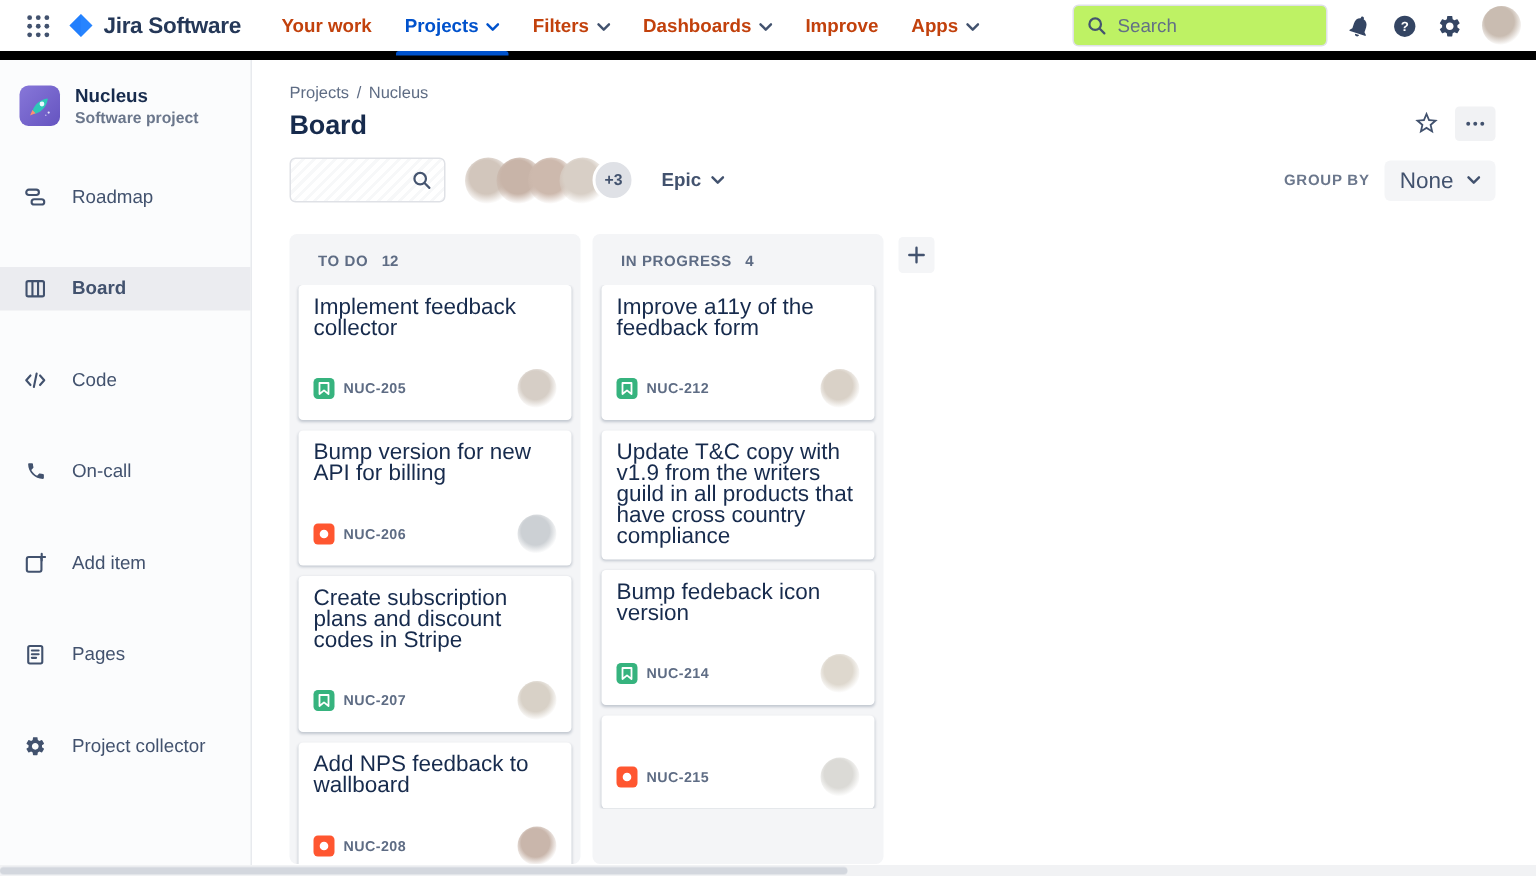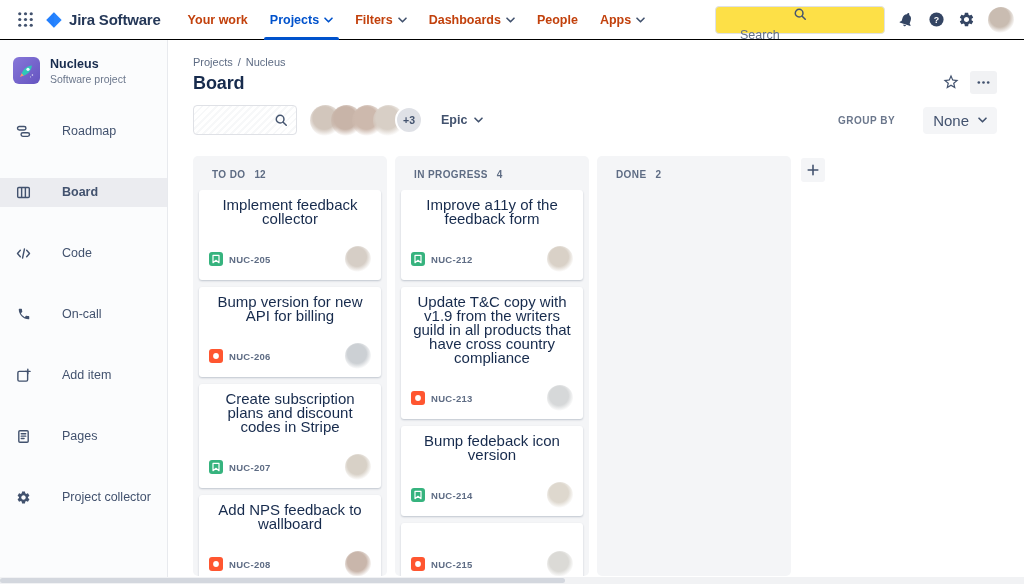--- a/index.html
+++ b/index.html
@@ -6,51 +6,51 @@
   html, body {
     width: 1024px; height: 584px; overflow: hidden;
     background: #fff; color: #172B4D;
     font-family: "Liberation Sans", "DejaVu Sans", sans-serif;
   }
   svg { display: block; }
 
   
   .topnav {
     height: 40px; display: flex; align-items: center;
-    padding: 0 10px 0 12px; border-bottom: 1px solid #000000;
+    padding: 0 10px 0 12px; border-bottom: 6px solid #000000;
     background: #fff;
   }
   .appswitcher { width: 26px; height: 26px; display: flex; align-items: center; justify-content: center; color: #42526E; border-radius: 3px; cursor: pointer; }
   .logo { display: flex; align-items: center; gap: 5px; margin: 0 8px 0 6px; cursor: pointer; }
   .logo-text { font-size: 15px; font-weight: 700; color: #253858; letter-spacing: -0.2px; white-space: nowrap; }
   .topnav-menu { display: flex; height: 40px; margin-left: 8px; }
   .nav-item { display: flex; align-items: center; gap: 5px; padding: 0 11px; font-size: 12.5px; font-weight: 600; color: #c2410c; position: relative; cursor: pointer; white-space: nowrap; }
   .nav-item .nav-chevron { color: #42526E; margin-top: 1px; }
   .nav-item.active { color: #0052CC; }
   .nav-item.active .nav-chevron { color: #0052CC; }
   .nav-item.active::after { content: ""; position: absolute; left: 5px; right: 5px; bottom: 0; height: 3px; background: #0052CC; border-radius: 2px 2px 0 0; }
   .topnav-right { margin-left: auto; display: flex; align-items: center; gap: 13px; }
-  .top-search { display: flex; align-items: center; gap: 7px; width: 170px; height: 28px; border: 1.5px solid #DFE1E6; border-radius: 4px; padding: 0 24px; color: #44546F; background: #fde047; flex-direction: column; }
+  .top-search { display: flex; align-items: center; gap: 7px; width: 170px; height: 28px; border: 1.5px solid #DFE1E6; border-radius: 4px; padding: 0 8px; color: #44546F; background: #bef264; }
   .top-search input { border: 0; outline: 0; width: 100%; font-size: 12.5px; color: #42526E; background: transparent; font-family: inherit; }
   .top-search input::placeholder { color: #626F86; }
   .icon-btn { color: #344563; display: flex; cursor: pointer; }
   .avatar-top { width: 26px; height: 26px; border-radius: 50%; cursor: pointer;
     background: radial-gradient(circle at 45% 40%, #c9bcb1 46%, rgba(201,188,177,0) 74%); }
 
   
   .shell { display: flex; height: 544px; }
 
   
   .sidebar { width: 168px; flex-shrink: 0; background: #FBFCFD; border-right: 1px solid #E8EAEE; padding-top: 17px; }
   .project-card { display: flex; align-items: center; gap: 10px; padding: 0 8px 0 13px; margin-bottom: 17px; }
   .project-avatar { width: 27px; height: 27px; border-radius: 6px; flex-shrink: 0;
     background: linear-gradient(135deg, #8777D9, #6554C0); display: flex; align-items: center; justify-content: center; }
   .project-name { font-size: 12.5px; font-weight: 700; color: #172B4D; line-height: 1.25; }
-  .project-type { font-size: 10.5px; color: #6B778C; }
-  .side-item { display: flex; align-items: center; gap: 30px; height: 29px; padding: 0 8px 0 15px; font-size: 12.5px; font-weight: 500; color: #42526E; cursor: pointer; margin-top: 32px; }
+  .project-type { font-size: 10.5px; color: #6B778C; font-weight: bold; }
+  .side-item { display: flex; align-items: center; gap: 16px; height: 29px; padding: 0 8px 0 15px; font-size: 12.5px; font-weight: 500; color: #42526E; cursor: pointer; margin-top: 32px; }
   .side-item.active { background: #EBECF0; font-weight: 600; }
   .side-icon { width: 17px; display: flex; justify-content: center; color: #42526E; flex-shrink: 0; }
 
   
   .main { flex: 1; padding: 16px 27px 0 25px; overflow: hidden; }
   .breadcrumb { font-size: 11px; color: #5E6C84; display: flex; gap: 5px; font-weight: 500; }
   .breadcrumb .crumb { cursor: pointer; }
   .page-header { display: flex; align-items: flex-end; justify-content: space-between; }
   .page-title { font-size: 18px; font-weight: 700; color: #172B4D; margin-top: 5px; letter-spacing: -0.1px; }
   .header-actions { display: flex; align-items: center; gap: 7px; }
@@ -60,27 +60,27 @@
   
   .toolbar { display: flex; align-items: center; margin-top: 10px; height: 32px; }
   .board-search { width: 104px; height: 30px; border: 1.5px solid #DFE1E6; border-radius: 4px; display: flex; align-items: center; padding: 0 8px; color: #44546F; cursor: text;
     background: repeating-linear-gradient(135deg, #f7f8f9 0 2px, #ffffff 2px 5px); }
   .board-search .blurred-query { flex: 1; height: 14px; }
   .avatar-group { display: flex; align-items: center; margin-left: 13px; }
   .avatar-group .av { width: 31px; height: 31px; border-radius: 50%; margin-left: -10px; cursor: pointer; }
   .avatar-group .av:first-child { margin-left: 0; }
   .overflow-badge { width: 28px; height: 28px; border-radius: 50%; background: #DFE1E6; color: #42526E; font-size: 10.5px; font-weight: 600; display: flex; align-items: center; justify-content: center; margin-left: -9px; border: 2px solid #fff; cursor: pointer; }
   .epic-dd { display: flex; align-items: center; gap: 7px; margin-left: 18px; font-size: 12.5px; font-weight: 600; color: #42526E; cursor: pointer; }
-  .groupby { margin-left: auto; display: flex; align-items: center; gap: 28px; }
+  .groupby { margin-left: auto; display: flex; align-items: center; gap: 10px; }
   .groupby-label { font-size: 10px; font-weight: 700; color: #6B778C; letter-spacing: 0.5px; }
   .groupby-dd { display: flex; align-items: center; gap: 9px; background: #F4F5F7; border-radius: 4px; height: 27px; padding: 0 10px; font-size: 15px; font-weight: 500; color: #42526E; cursor: pointer; }
 
   
   .board { display: flex; align-items: flex-start; gap: 8px; margin-top: 20px; }
-  .column { width: 194px; flex-shrink: 0; background: #F4F5F7; border-radius: 5px; height: 420px; display: flex; flex-direction: column; overflow: hidden; text-align: center; }
+  .column { width: 194px; flex-shrink: 0; background: #F4F5F7; border-radius: 5px; height: 420px; display: flex; flex-direction: column; overflow: hidden; }
   .column-header { padding: 13px 8px 10px 19px; display: flex; gap: 9px; align-items: baseline; flex-shrink: 0; }
   .col-name { font-size: 10px; font-weight: 700; color: #5E6C84; letter-spacing: 0.4px; }
   .col-count { font-size: 10px; font-weight: 600; color: #5E6C84; }
   .cards { display: flex; flex-direction: column; gap: 7px; padding: 0 6px; overflow: hidden; }
   .card { background: #fff; border-radius: 3px; box-shadow: 0 1px 2px rgba(9,30,66,0.22); padding: 8px 10px; cursor: pointer; flex-shrink: 0; }
   .card-title { font-size: 15px; line-height: 14px; color: #172B4D; }
   .card-footer { display: flex; align-items: center; margin-top: 20px; }
   .type-icon { width: 14px; height: 14px; border-radius: 3px; display: flex; align-items: center; justify-content: center; flex-shrink: 0; }
   .type-icon.story { background: #36B37E; }
   .type-icon.bug { background: #FF5630; }
@@ -140,21 +140,21 @@
       </a>
       <a class="nav-item">
         <span class="nav-label">Dashboards</span>
         <span class="nav-chevron">
           <svg width="9" height="6" viewBox="0 0 9 6" fill="none">
             <path d="M1 1.2 L4.5 4.8 L8 1.2" stroke="currentColor" stroke-width="1.6" stroke-linecap="round" stroke-linejoin="round"></path>
           </svg>
         </span>
       </a>
       <a class="nav-item">
-        <span class="nav-label">People</span>
+        <span class="nav-label">Improve</span>
       </a>
       <a class="nav-item">
         <span class="nav-label">Apps</span>
         <span class="nav-chevron">
           <svg width="9" height="6" viewBox="0 0 9 6" fill="none">
             <path d="M1 1.2 L4.5 4.8 L8 1.2" stroke="currentColor" stroke-width="1.6" stroke-linecap="round" stroke-linejoin="round"></path>
           </svg>
         </span>
       </a>
     </nav>
@@ -405,61 +405,45 @@
                   <svg width="8" height="10" viewBox="0 0 12 14" fill="none" stroke="#ffffff" stroke-width="1.8" stroke-linejoin="round">
                     <path d="M1.5 1.5 h9 v11 l-4.5 -3.6 -4.5 3.6 z"></path>
                   </svg>
                 </span>
                 <span class="card-key">NUC-212</span>
                 <span class="card-avatar" style="background: radial-gradient(circle at 46% 42%, rgb(217, 209, 199) 46%, rgba(255, 255, 255, 0) 73%);"></span>
               </div>
             </div>
             <div class="card">
               <div class="card-title">Update T&amp;C copy with v1.9 from the writers guild in all products that have cross country compliance</div>
+            </div>
+            <div class="card">
+              <div class="card-title">Bump fedeback icon version</div>
+              <div class="card-footer">
+                <span class="type-icon story">
+                  <svg width="8" height="10" viewBox="0 0 12 14" fill="none" stroke="#ffffff" stroke-width="1.8" stroke-linejoin="round">
+                    <path d="M1.5 1.5 h9 v11 l-4.5 -3.6 -4.5 3.6 z"></path>
+                  </svg>
+                </span>
+                <span class="card-key">NUC-214</span>
+                <span class="card-avatar" style="background: radial-gradient(circle at 46% 42%, rgb(222, 216, 206) 46%, rgba(255, 255, 255, 0) 73%);"></span>
+              </div>
+            </div>
+            <div class="card">
               <div class="card-footer">
                 <span class="type-icon bug">
                   <svg width="14" height="14" viewBox="0 0 16 16">
                     <circle cx="8" cy="8" r="3.3" fill="#ffffff"></circle>
                   </svg>
                 </span>
-                <span class="card-key">NUC-213</span>
-                <span class="card-avatar" style="background: radial-gradient(circle at 46% 42%, rgb(214, 216, 217) 46%, rgba(255, 255, 255, 0) 73%);"></span>
-              </div>
-            </div>
-            <div class="card">
-              <div class="card-title">Bump fedeback icon version</div>
-              <div class="card-footer">
-                <span class="type-icon story">
-                  <svg width="8" height="10" viewBox="0 0 12 14" fill="none" stroke="#ffffff" stroke-width="1.8" stroke-linejoin="round">
-                    <path d="M1.5 1.5 h9 v11 l-4.5 -3.6 -4.5 3.6 z"></path>
-                  </svg>
-                </span>
-                <span class="card-key">NUC-214</span>
-                <span class="card-avatar" style="background: radial-gradient(circle at 46% 42%, rgb(222, 216, 206) 46%, rgba(255, 255, 255, 0) 73%);"></span>
-              </div>
-            </div>
-            <div class="card">
-              <div class="card-footer">
-                <span class="type-icon bug">
-                  <svg width="14" height="14" viewBox="0 0 16 16">
-                    <circle cx="8" cy="8" r="3.3" fill="#ffffff"></circle>
-                  </svg>
-                </span>
                 <span class="card-key">NUC-215</span>
                 <span class="card-avatar" style="background: radial-gradient(circle at 46% 42%, rgb(219, 218, 214) 46%, rgba(255, 255, 255, 0) 73%);"></span>
               </div>
             </div>
           </div>
-        </div>
-        <div class="column">
-          <div class="column-header">
-            <span class="col-name">DONE</span>
-            <span class="col-count">2</span>
-          </div>
-          <div class="cards"></div>
         </div>
         <button class="add-column-btn" id="add-column-btn">
         <svg width="14" height="14" viewBox="0 0 16 16" fill="none" stroke="currentColor" stroke-width="1.8" stroke-linecap="round">
             <path d="M8 2.5v11M2.5 8h11"></path>
           </svg>
       </button>
     </div>
   </main>
 </div>
 

